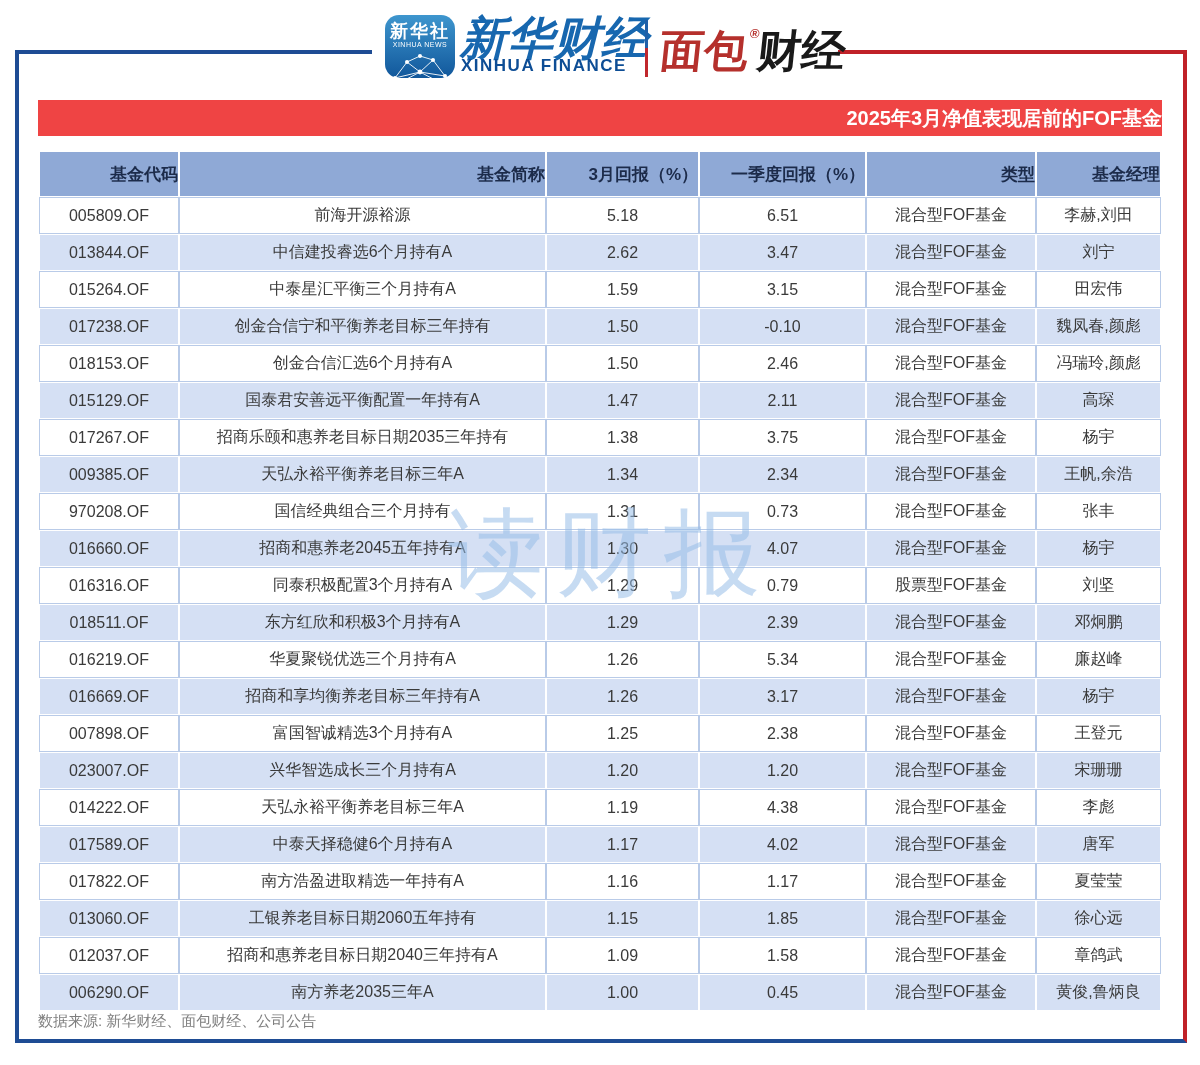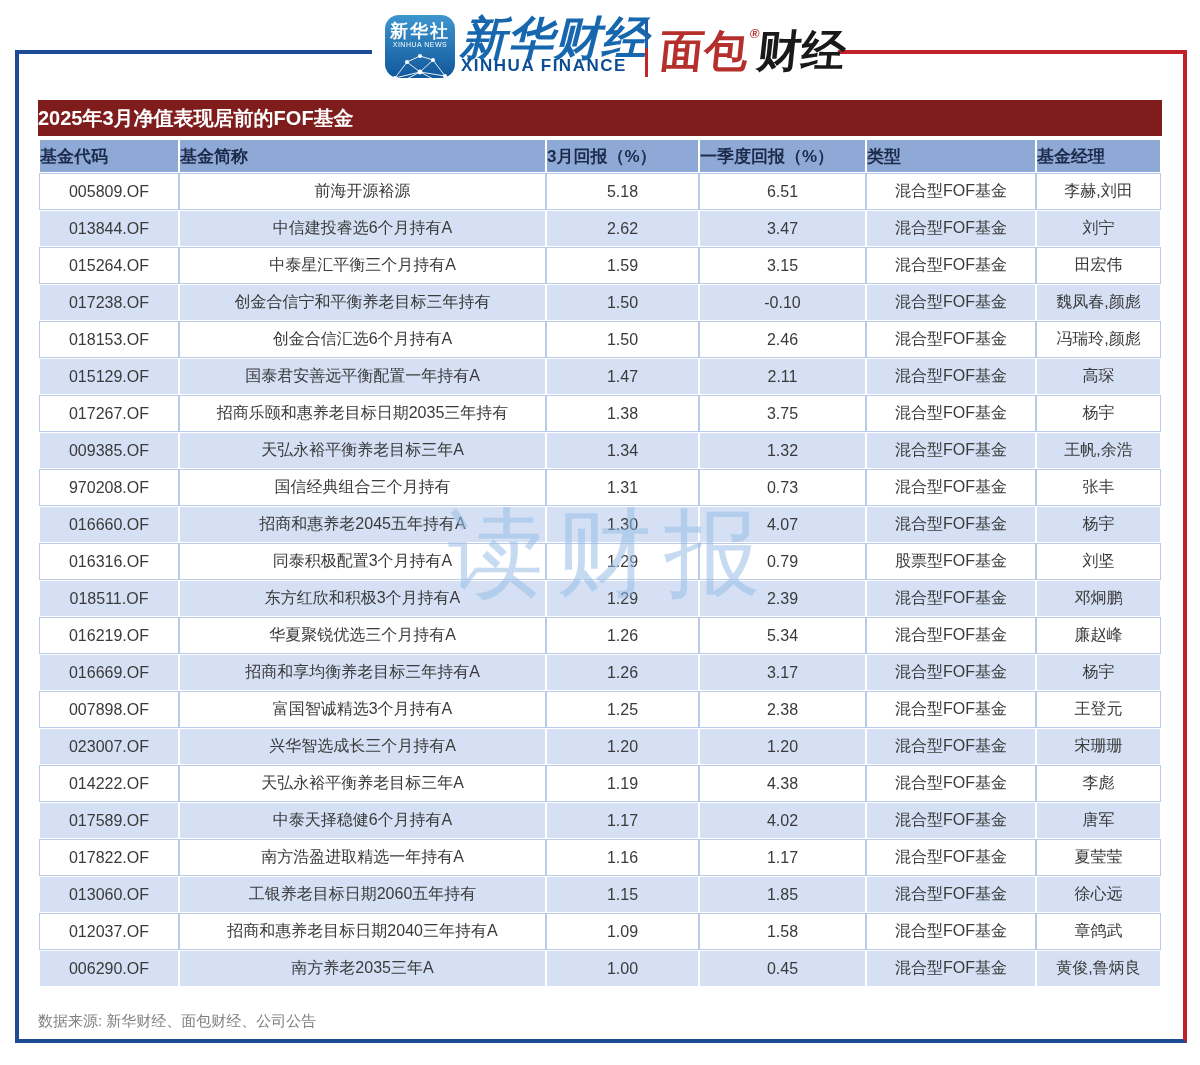--- a/index.html
+++ b/index.html
@@ -46,27 +46,27 @@
     position:absolute; left:660px; top:22px; z-index:3;
     font-size:44px; font-weight:bold; transform:skewX(-6deg); white-space:nowrap;
   }
   .mb-red { color:#B5302C; }
   .mb-reg { font-size:13px; color:#B5302C; vertical-align:28px; font-weight:bold; }
   .mb-black { color:#191919; }
 
   
   .table-area { position:absolute; left:38px; top:100px; width:1124px; z-index:2; }
   .tbl-title {
-    height:36px; line-height:36px; background:#7f1d1d; color:#ffffff;
-    font-size:20px; font-weight:bold; text-align:left; margin-bottom:2px;
+    height:36px; line-height:36px; background:#ef4444; color:#ffffff;
+    font-size:20px; font-weight:bold; text-align:right; margin-bottom:14px;
   }
   table { width:1124px; border-collapse:separate; border-spacing:2px; table-layout:fixed; }
   th {
     background:#8FA9D6; color:#1C2B4A; font-size:17px; font-weight:bold;
-    height:32px; text-align:left; padding:0; white-space:nowrap; overflow:hidden;
+    height:44px; text-align:right; padding:0; white-space:nowrap; overflow:hidden;
   }
   td {
     background:#ffffff; color:#3A3A3A; font-size:16px; text-align:center;
     height:35px; padding:0 2px; white-space:nowrap; overflow:hidden;
   }
   tr.plain td { box-shadow:0 0 0 1px #B9CBE8; }
   tr.alt td   { background:#D5E0F4; }
 
   .watermark {
     position:absolute; left:448px; top:490px; z-index:6;
@@ -186,21 +186,21 @@
           <td>招商乐颐和惠养老目标日期2035三年持有</td>
           <td>1.38</td>
           <td>3.75</td>
           <td>混合型FOF基金</td>
           <td>杨宇</td>
         </tr>
         <tr class="alt">
           <td>009385.OF</td>
           <td>天弘永裕平衡养老目标三年A</td>
           <td>1.34</td>
-          <td>1.32</td>
+          <td>2.34</td>
           <td>混合型FOF基金</td>
           <td>王帆,余浩</td>
         </tr>
         <tr class="plain">
           <td>970208.OF</td>
           <td>国信经典组合三个月持有</td>
           <td>1.31</td>
           <td>0.73</td>
           <td>混合型FOF基金</td>
           <td>张丰</td>

